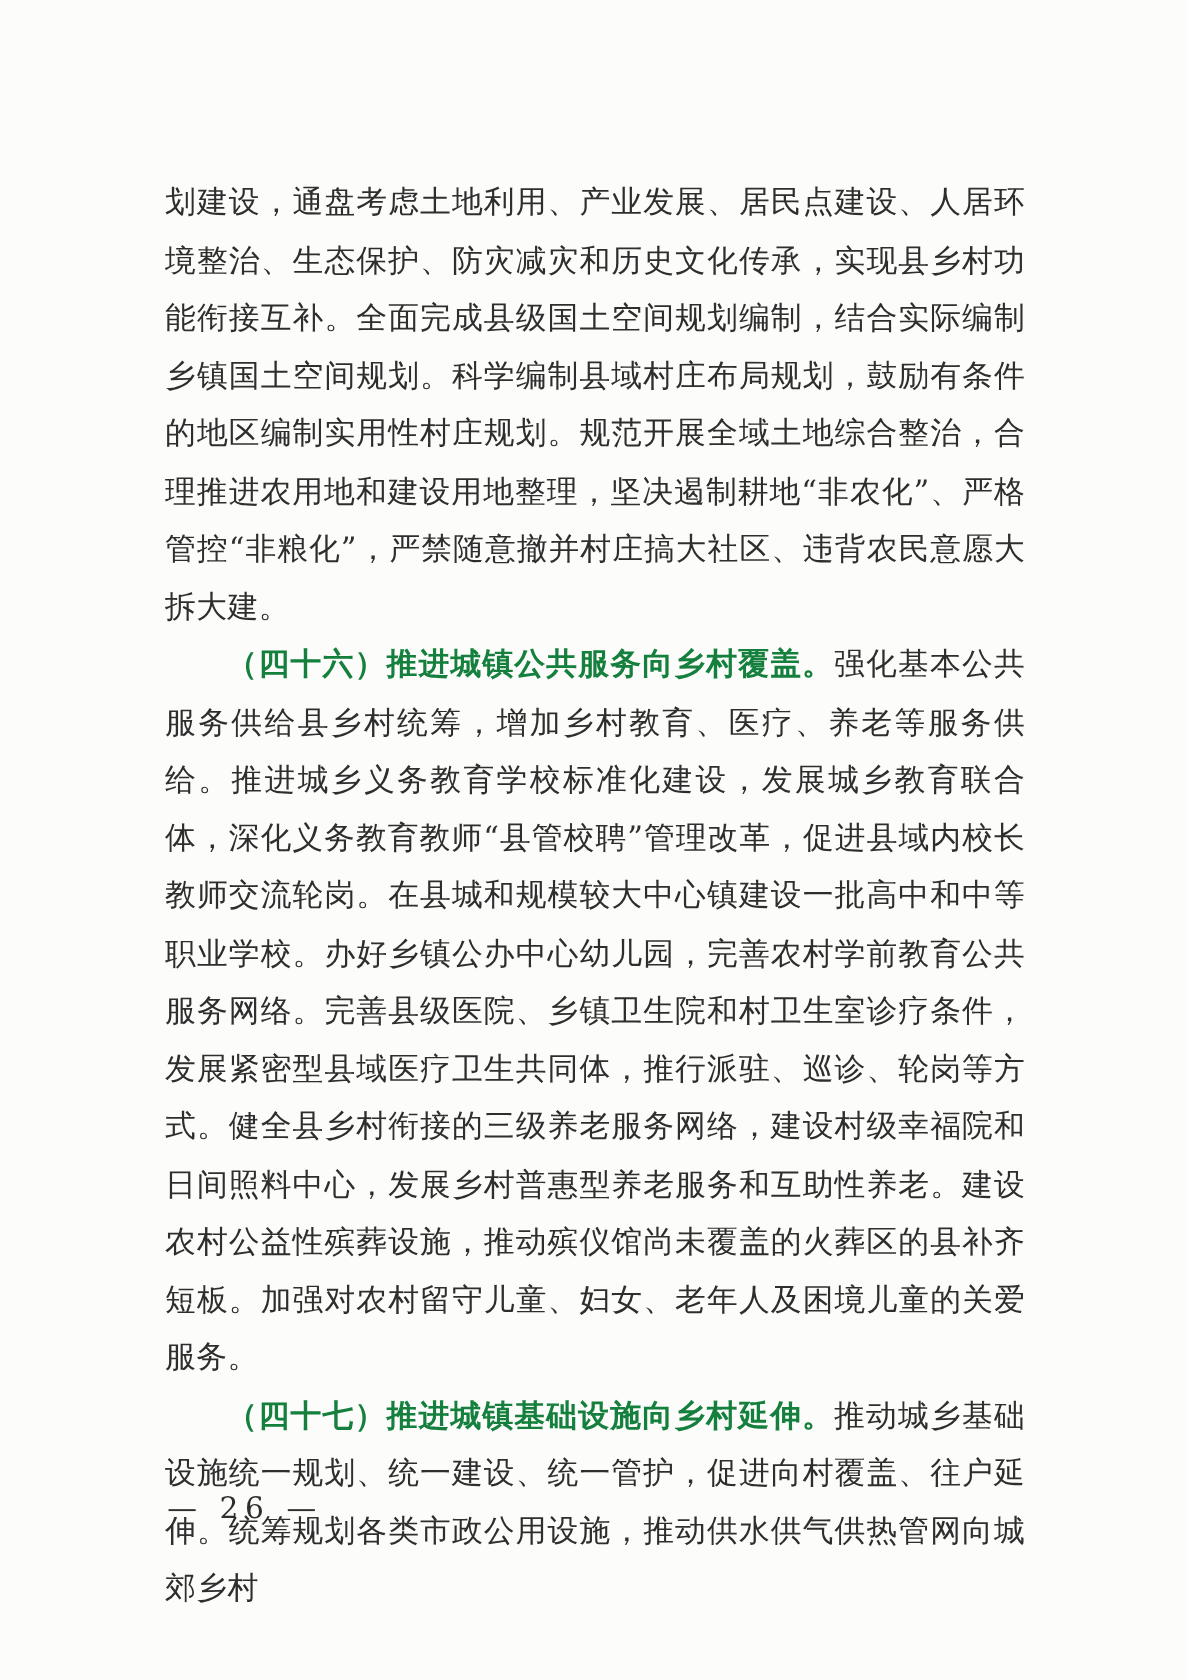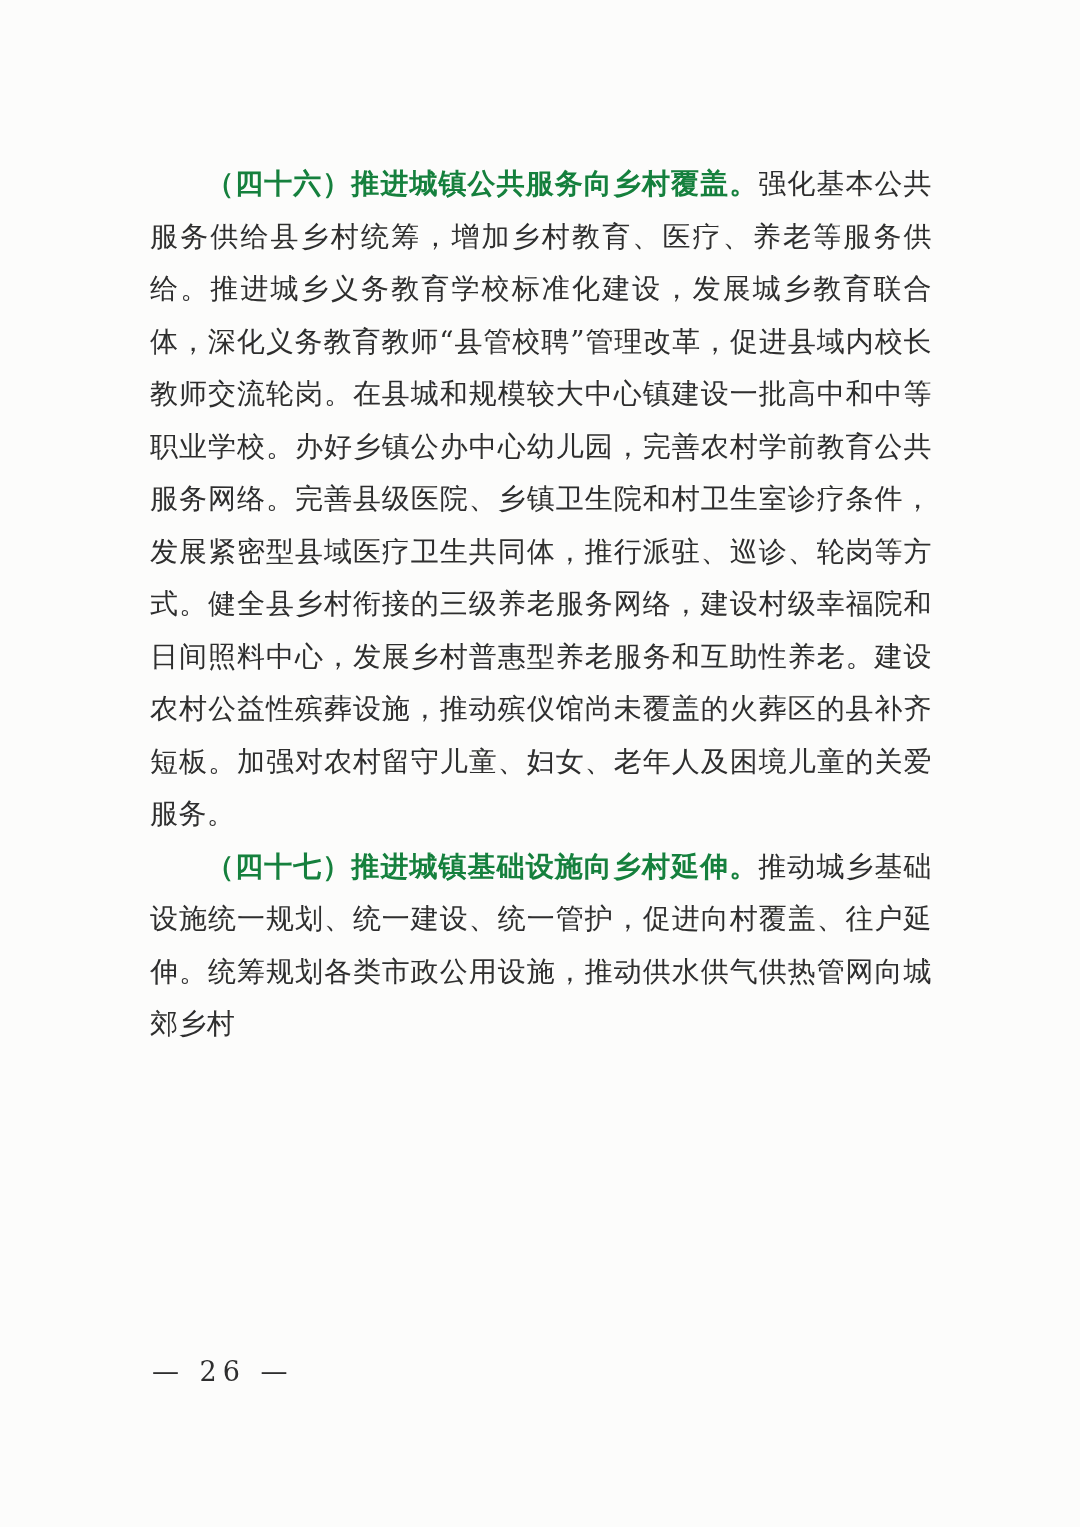--- a/index.html
+++ b/index.html
@@ -50,20 +50,23 @@
     letter-spacing: 6px;
     color: #2e2e2e;
   }
 </style>
 </head>
 <body>
 
 <div class="page">
   <div class="content">
 
+    <p class="para">
+      <span class="para-body">划建设，通盘考虑土地利用、产业发展、居民点建设、人居环境整治、生态保护、防灾减灾和历史文化传承，实现县乡村功能衔接互补。全面完成县级国土空间规划编制，结合实际编制乡镇国土空间规划。科学编制县域村庄布局规划，鼓励有条件的地区编制实用性村庄规划。规范开展全域土地综合整治，合理推进农用地和建设用地整理，坚决遏制耕地“非农化”、严格管控“非粮化”，严禁随意撤并村庄搞大社区、违背农民意愿大拆大建。</span>
+    </p>
 
     <p class="para indent">
       <span class="para-heading">（四十六）推进城镇公共服务向乡村覆盖。</span><span class="para-body">强化基本公共服务供给县乡村统筹，增加乡村教育、医疗、养老等服务供给。推进城乡义务教育学校标准化建设，发展城乡教育联合体，深化义务教育教师“县管校聘”管理改革，促进县域内校长教师交流轮岗。在县城和规模较大中心镇建设一批高中和中等职业学校。办好乡镇公办中心幼儿园，完善农村学前教育公共服务网络。完善县级医院、乡镇卫生院和村卫生室诊疗条件，发展紧密型县域医疗卫生共同体，推行派驻、巡诊、轮岗等方式。健全县乡村衔接的三级养老服务网络，建设村级幸福院和日间照料中心，发展乡村普惠型养老服务和互助性养老。建设农村公益性殡葬设施，推动殡仪馆尚未覆盖的火葬区的县补齐短板。加强对农村留守儿童、妇女、老年人及困境儿童的关爱服务。</span>
     </p>
 
     <p class="para indent">
       <span class="para-heading">（四十七）推进城镇基础设施向乡村延伸。</span><span class="para-body">推动城乡基础设施统一规划、统一建设、统一管护，促进向村覆盖、往户延伸。统筹规划各类市政公用设施，推动供水供气供热管网向城郊乡村</span>
     </p>
 
   </div>

